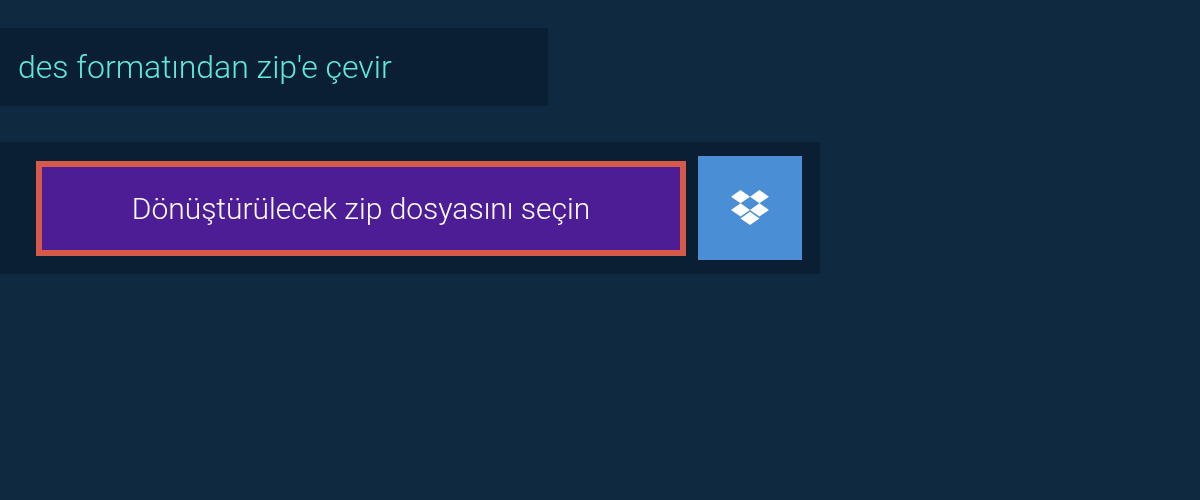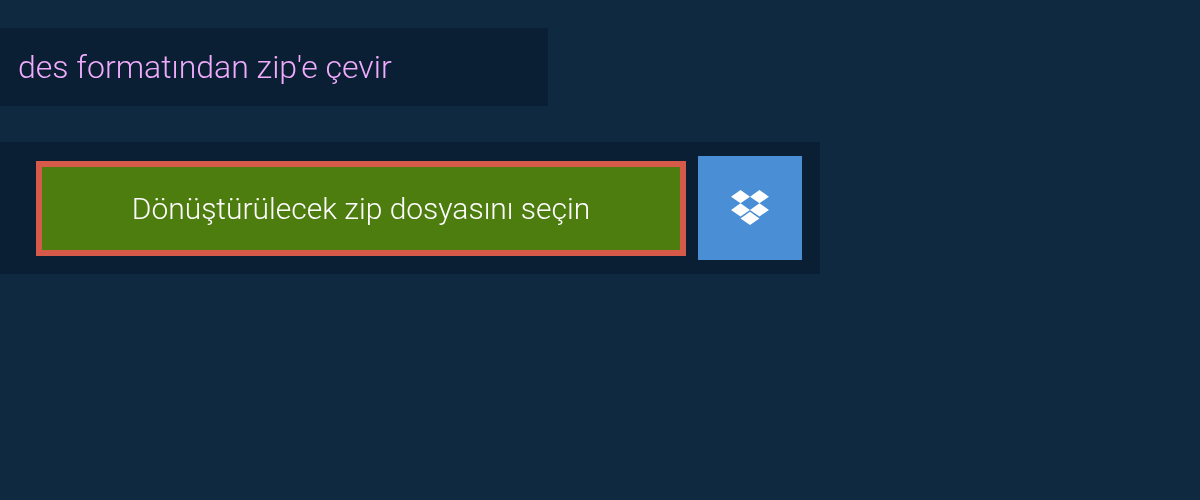--- a/index.html
+++ b/index.html
@@ -9,41 +9,41 @@
     }
     body {
       width: 1200px;
       height: 500px;
       background-color: #0f2940;
       font-family: -apple-system, BlinkMacSystemFont, "Segoe UI", Roboto, Helvetica, Arial, sans-serif;
       overflow: hidden;
     }
     .header-tab {
       background-color: #0a1f33;
-      color: #f0abfc;
+      color: #5eead4;
       font-size: 32px;
       font-weight: 300;
       padding: 20px 24px 20px 18px;
       display: inline-block;
       margin-top: 28px;
       margin-left: 0;
       width: 548px;
     }
     .upload-area {
       background-color: #0a1f33;
       margin-top: 36px;
       margin-left: 0;
       padding: 14px 14px 14px 36px;
       display: flex;
       align-items: center;
       gap: 12px;
       width: 820px;
     }
     .select-file-button {
-      background-color: #4d7c0f;
+      background-color: #4c1d95;
       border: 6px solid #d65a4a;
       color: #ffffff;
       font-size: 30px;
       font-weight: 300;
       padding: 24px 36px;
       cursor: pointer;
       text-align: center;
       flex: 0 0 auto;
       width: 650px;
     }

